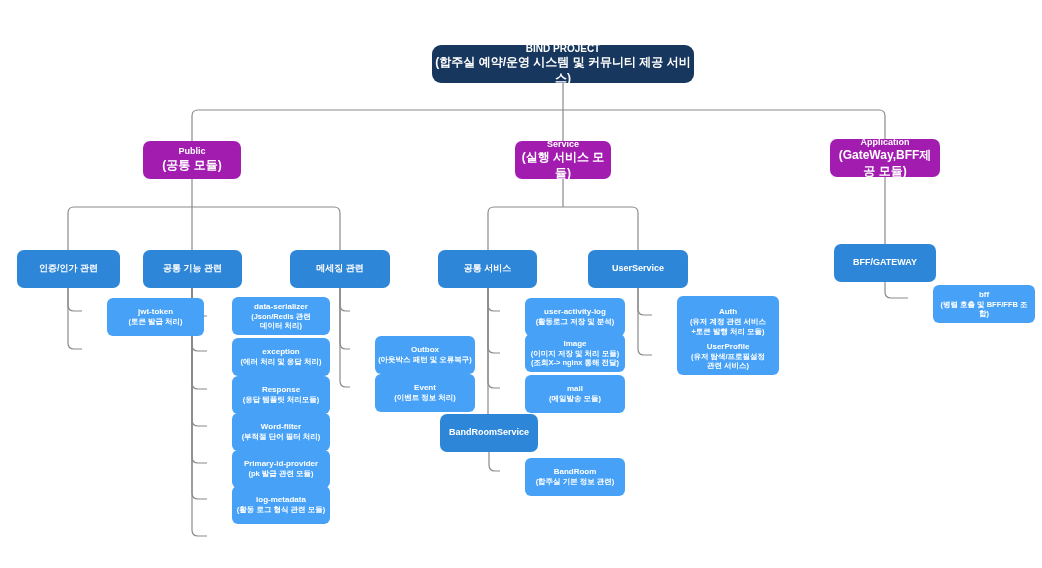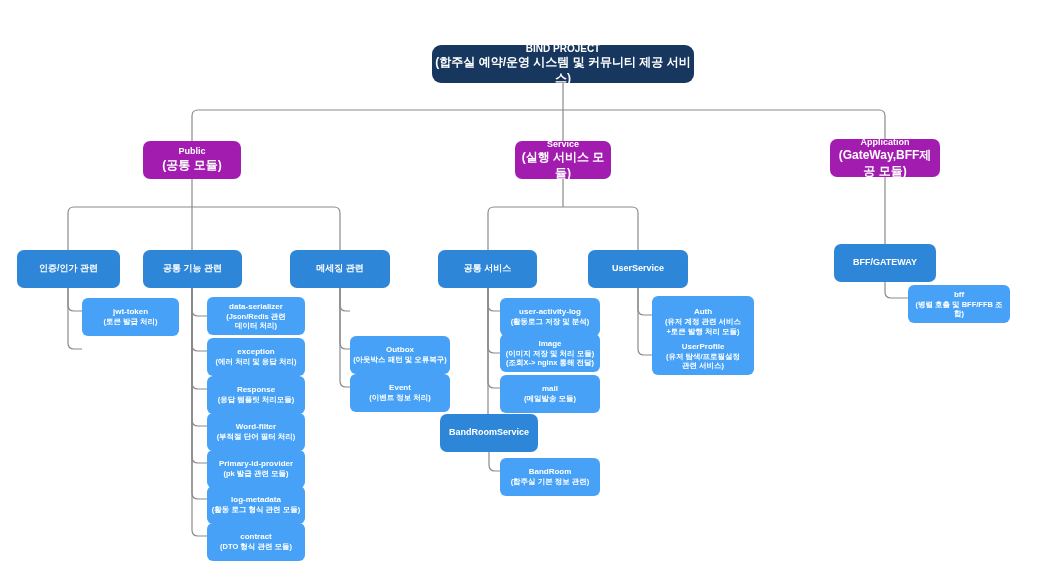--- a/index.html
+++ b/index.html
@@ -9,21 +9,21 @@
   }
   #wires{position:absolute;left:0;top:0;width:1042px;height:568px;}
   #wires path{stroke:#8a8a8a;stroke-width:1.2;fill:none;}
   .node{
     position:absolute;display:flex;flex-direction:column;align-items:center;justify-content:center;
     color:#ffffff;text-align:center;border-radius:7px;box-sizing:border-box;padding:19px 3px;
   }
   .lv0{background:#17375e;border-radius:9px;}
   .lv1{background:#a21caf;}
   .lv2{background:#2e86d8;}
-  .lv3{background:#47a2f7;border-radius:6px;}
+  .lv3{background:#47a2f7;border-radius:6px;margin-left:25px;}
   .t{font-weight:bold;font-size:9px;line-height:1.3;white-space:pre-line;}
   .lv0 .t{font-size:10px;}
   .s{font-weight:bold;font-size:12px;line-height:1.3;white-space:pre-line;}
   .lv3 .t{font-size:8px;line-height:1.25;}
   .lv3 .s{font-size:7.5px;line-height:1.25;}
 </style>
 </head>
 <body>
 
 <div id="canvas">
@@ -133,24 +133,20 @@
     <span class="s">(부적절 단어 필터 처리)</span>
   </div>
   <div class="node lv3" style="left:207px;top:450px;width:98px;height:26px">
     <span class="t">Primary-id-provider</span>
     <span class="s">(pk 발급 관련 모듈)</span>
   </div>
   <div class="node lv3" style="left:207px;top:486px;width:98px;height:26px">
     <span class="t">log-metadata</span>
     <span class="s">(활동 로그 형식 관련 모듈)</span>
   </div>
-  <div class="node lv3" style="left:207px;top:523px;width:98px;height:26px">
-    <span class="t">contract</span>
-    <span class="s">(DTO 형식 관련 모듈)</span>
-  </div>
 
   <div class="node lv3" style="left:350px;top:336px;width:100px;height:18px">
     <span class="t">Outbox</span>
     <span class="s">(아웃박스 패턴 및 오류복구)</span>
   </div>
   <div class="node lv3" style="left:350px;top:374px;width:100px;height:26px">
     <span class="t">Event</span>
     <span class="s">(이벤트 정보 처리)</span>
   </div>
 

